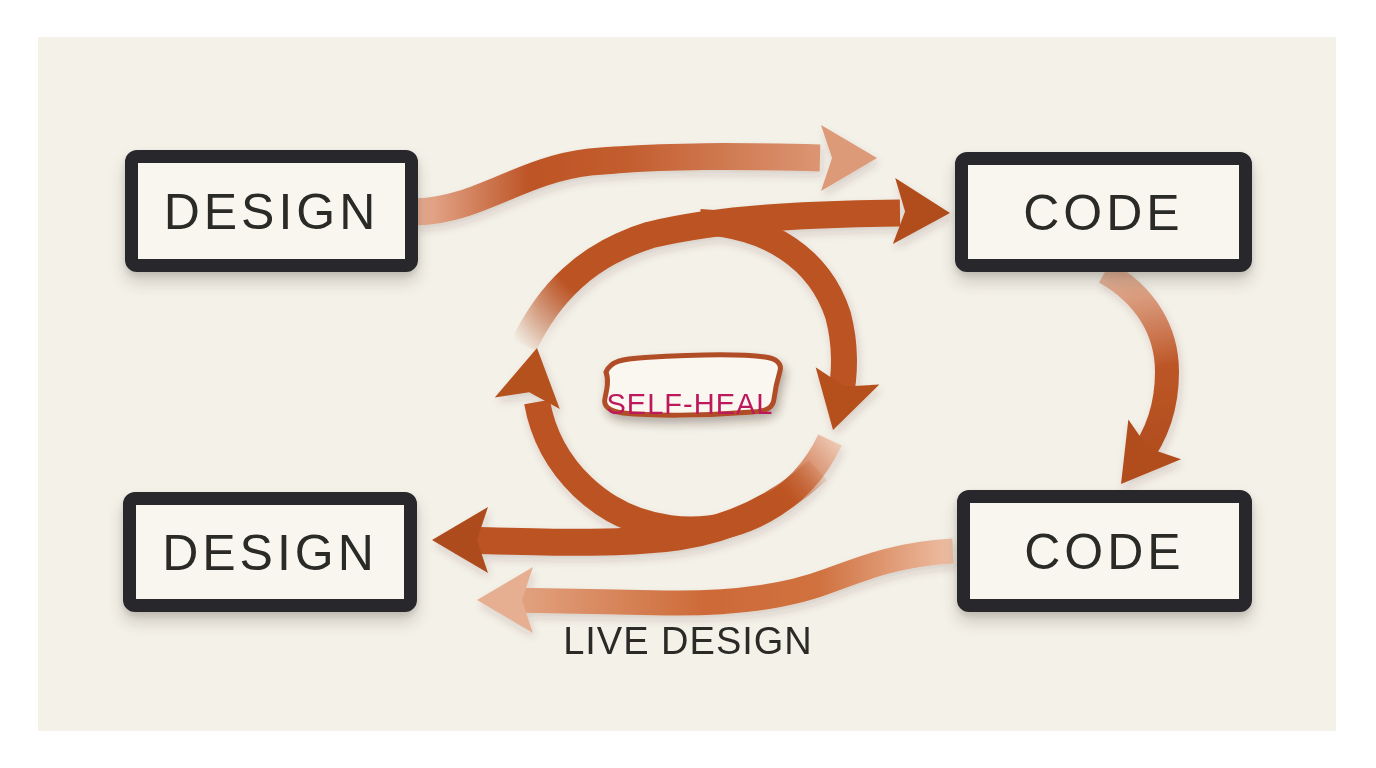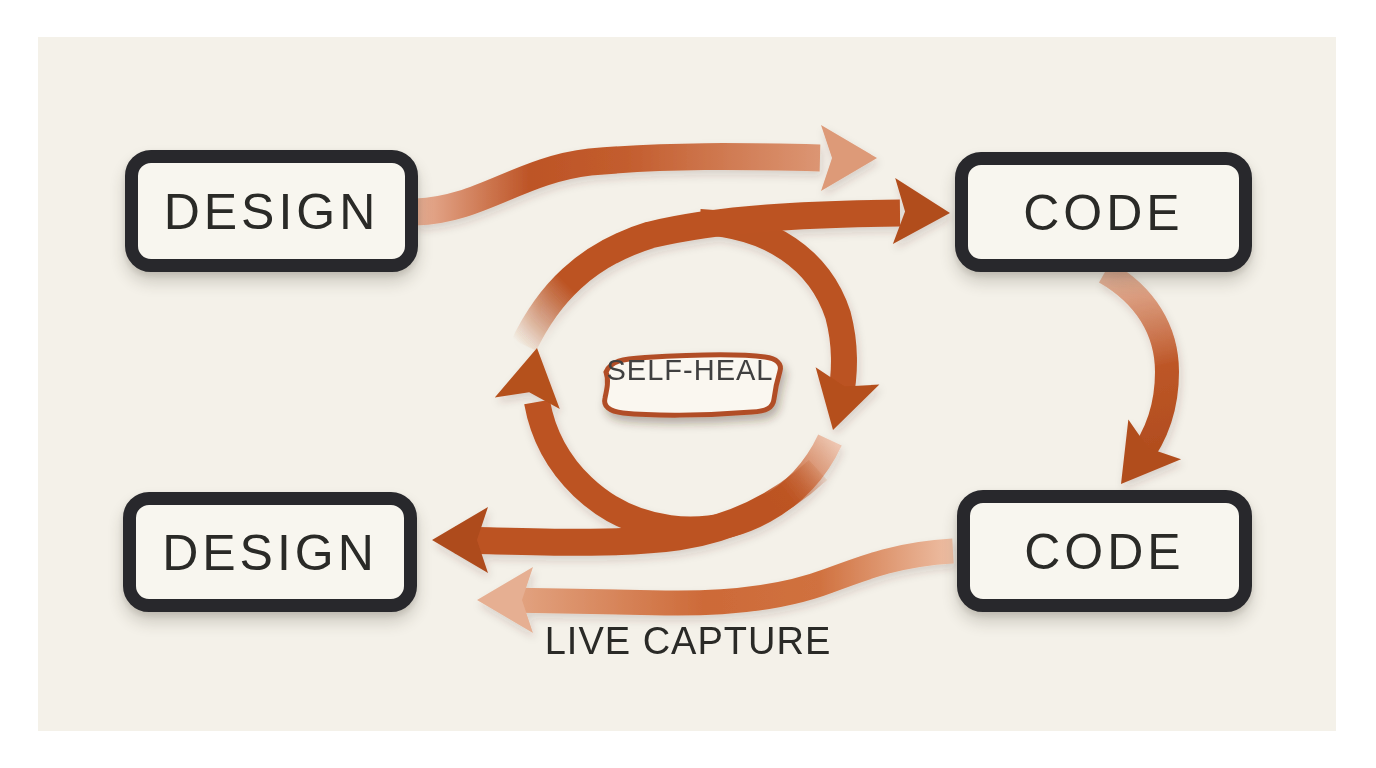--- a/index.html
+++ b/index.html
@@ -12,21 +12,21 @@
   .stage{position:absolute;left:0;top:0;width:1376px;height:768px;}
   .surface{
     position:absolute;left:38px;top:37px;width:1298px;height:694px;
     background:#f4f1e9;
   }
   svg.arrows{position:absolute;left:0;top:0;width:1376px;height:768px;}
   .node{
     position:absolute;box-sizing:border-box;
     background:#f8f6ef;
     border:13px solid #28282c;
-    border-radius:26px;
+    border-radius:12px;
     display:flex;align-items:center;justify-content:center;
     box-shadow:0 10px 16px rgba(52,45,30,0.20), 0 3px 6px rgba(52,45,30,0.12);
   }
   .node-label{
     color:#2a2a27;
     font-size:50px;
     letter-spacing:4px;
     font-weight:400;
     line-height:1;
     padding-top:2px;
@@ -37,21 +37,21 @@
   .node-code-bottom  {left:957px;top:490px;width:295px;height:122px;}
   .flow-label{
     position:absolute;
     color:#2a2a27;
     transform:translateX(-50%);
     white-space:nowrap;
     font-weight:400;
   }
   .export-label{left:688px;top:102px;font-size:37px;letter-spacing:2px;}
   .live-capture-label{left:688px;top:620px;font-size:38px;letter-spacing:1px;}
-  .self-heal-label{left:690px;top:354px;font-size:29px;letter-spacing:1px;color:#404040;}
+  .self-heal-label{left:690px;top:388px;font-size:29px;letter-spacing:1px;color:#be185d;}
 </style>
 </head>
 <body>
 
 <div class="stage">
 
   <div class="surface"></div>
 
   <svg class="arrows" viewBox="0 0 1376 768" aria-hidden="true">
     <defs>
@@ -152,16 +152,16 @@
   <div class="node node-code-top">
     <span class="node-label">CODE</span>
   </div>
   <div class="node node-design-bottom">
     <span class="node-label">DESIGN</span>
   </div>
   <div class="node node-code-bottom">
     <span class="node-label">CODE</span>
   </div>
 
-  <div class="flow-label live-capture-label">LIVE CAPTURE</div>
+  <div class="flow-label live-capture-label">LIVE DESIGN</div>
   <div class="flow-label self-heal-label">SELF-HEAL</div>
 
 </div>
 
 </body></html>

